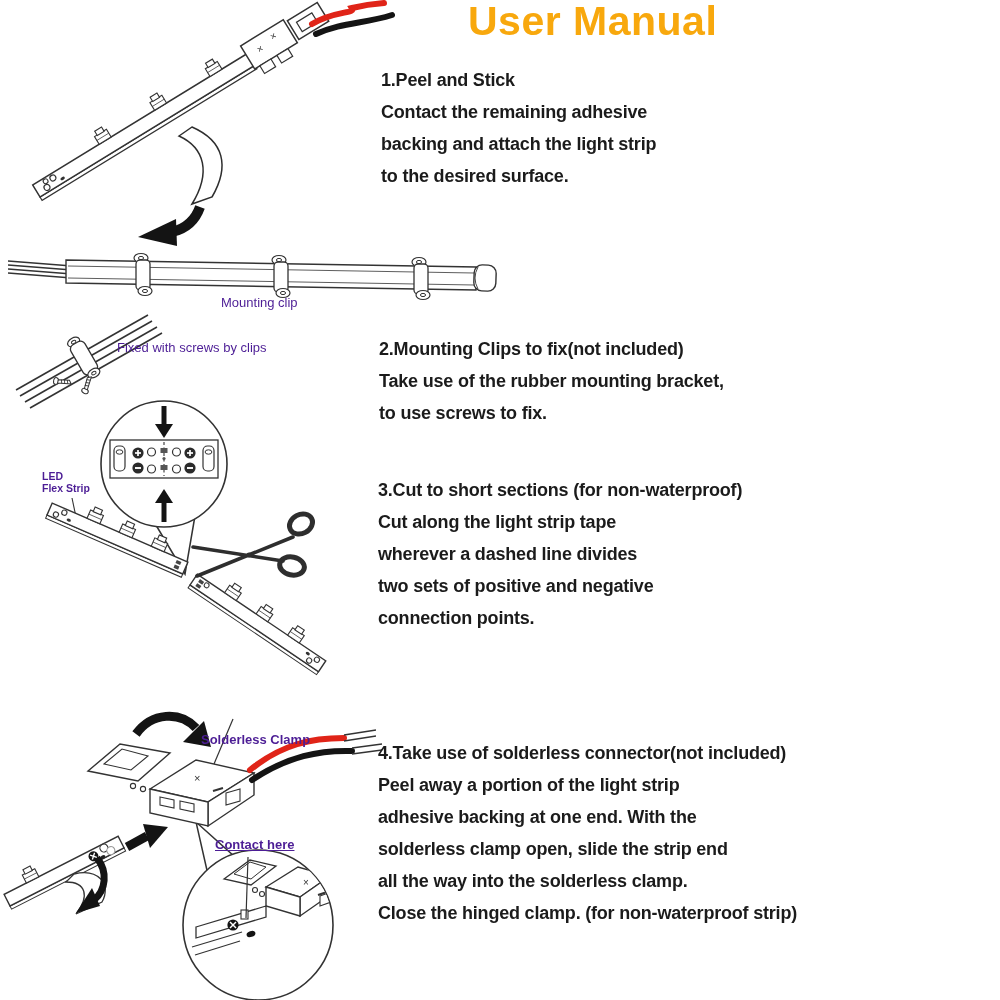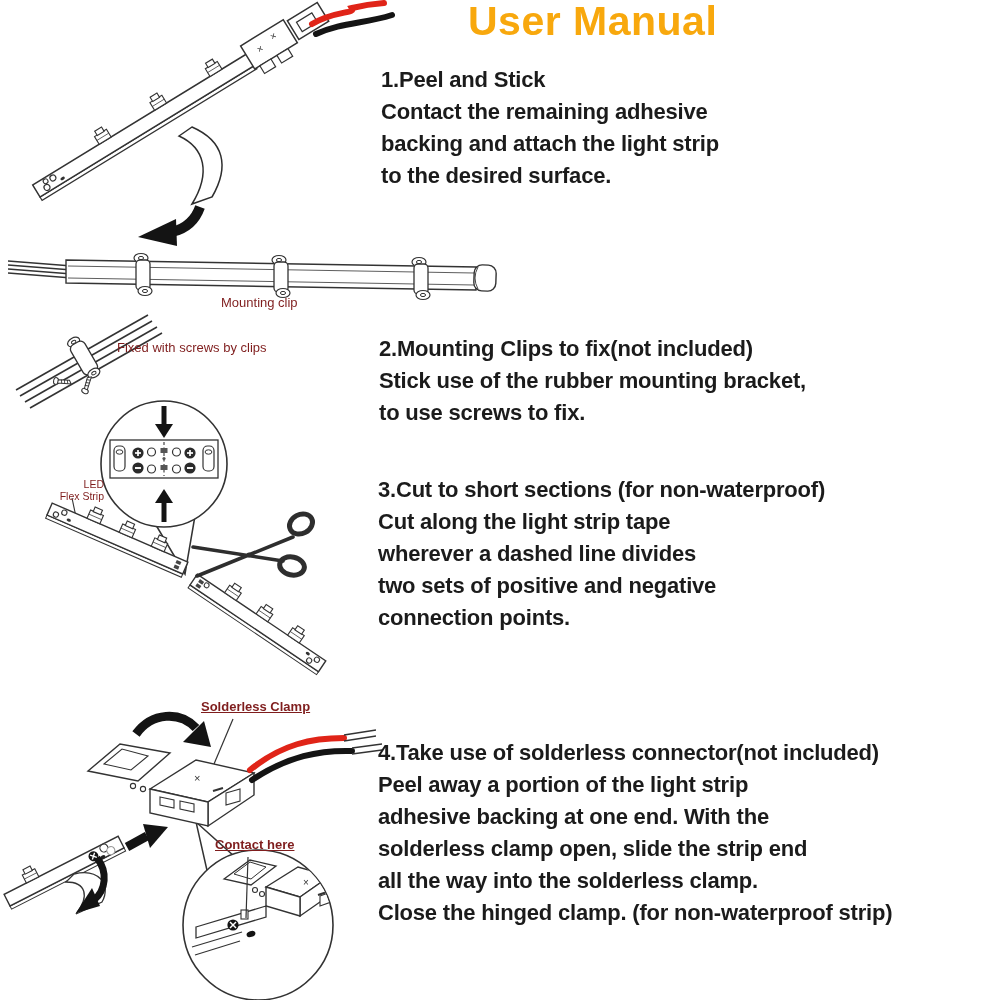--- a/index.html
+++ b/index.html
@@ -1,25 +1,25 @@
 <!DOCTYPE html>
 <html><head>
 <meta charset="utf-8">
 <style>
   html,body{margin:0;padding:0;background:#fff;}
   .page{position:relative;width:1000px;height:1000px;background:#fff;overflow:hidden;
         font-family:"Liberation Sans",sans-serif;}
   .title{position:absolute;left:468px;top:-2px;font-size:41px;font-weight:bold;
          color:#F8A80D;letter-spacing:0.5px;white-space:nowrap;}
-  .step{position:absolute;font-size:22px;font-weight:bold;color:#1B1B1B;
+  .step{position:absolute;font-size:18px;font-weight:bold;color:#1B1B1B;
         line-height:32px;white-space:nowrap;letter-spacing:-0.2px;}
-  .dlabel{position:absolute;color:#7f1d1d;white-space:pre-line;}
+  .dlabel{position:absolute;color:#4c1d95;white-space:pre-line;}
   .dlabel.plain{font-size:13px;font-weight:normal;}
   .dlabel.bold{font-size:13px;font-weight:bold;}
-  .dlabel.tiny{font-size:10.5px;font-weight:normal;text-align:right;line-height:11.5px;margin-top:8px;}
+  .dlabel.tiny{font-size:10.5px;font-weight:bold;text-align:left;line-height:11.5px;}
   svg.art{position:absolute;left:0;top:0;}
   svg text{font-family:"Liberation Sans",sans-serif;}
 </style>
 </head>
 <body>
 
 <div class="page">
 
   <div class="title">User Manual</div>
 
@@ -256,33 +256,33 @@
       <path d="M 74 874 C 98 868, 112 884, 102 902 L 76 914 C 90 896, 86 882, 66 882 Z" fill="#fff" stroke="#333" stroke-width="1.3"></path>
       <path d="M 97 858 C 108 872, 106 890, 94 900" fill="none" stroke="#141414" stroke-width="7"></path>
       <polygon points="100,906 76,913 92,888" fill="#141414"></polygon>
     </g>
   </svg>
 
   <div class="dlabel plain" style="left:221px;top:295px;">Mounting clip</div>
   <div class="dlabel plain" style="left:117px;top:340px;">Fixed with screws by clips</div>
   <div class="dlabel tiny" style="left:42px;top:471px;width:62px;">LED
 Flex Strip</div>
-  <div class="dlabel bold" style="left:201px;top:699px;text-decoration:underline;">Solderless Clamp</div>
+  <div class="dlabel bold" style="left:201px;top:732px;">Solderless Clamp</div>
   <div class="dlabel bold" style="left:215px;top:837px;text-decoration:underline;">Contact here</div>
 
   <div class="step" style="left:381px;top:64px;">
     <div>1.Peel and Stick</div>
     <div>Contact the remaining adhesive</div>
     <div>backing and attach the light strip</div>
     <div>to the desired surface.</div>
   </div>
 
   <div class="step" style="left:379px;top:308px;margin-top:25px;">
     <div>2.Mounting Clips to fix(not included)</div>
-    <div>Stick use of the rubber mounting bracket,</div>
+    <div>Take use of the rubber mounting bracket,</div>
     <div>to use screws to fix.</div>
   </div>
 
   <div class="step" style="left:378px;top:474px;">
     <div>3.Cut to short sections (for non-waterproof)</div>
     <div>Cut along the light strip tape</div>
     <div>wherever a dashed line divides</div>
     <div>two sets of positive and negative</div>
     <div>connection points.</div>
   </div>

